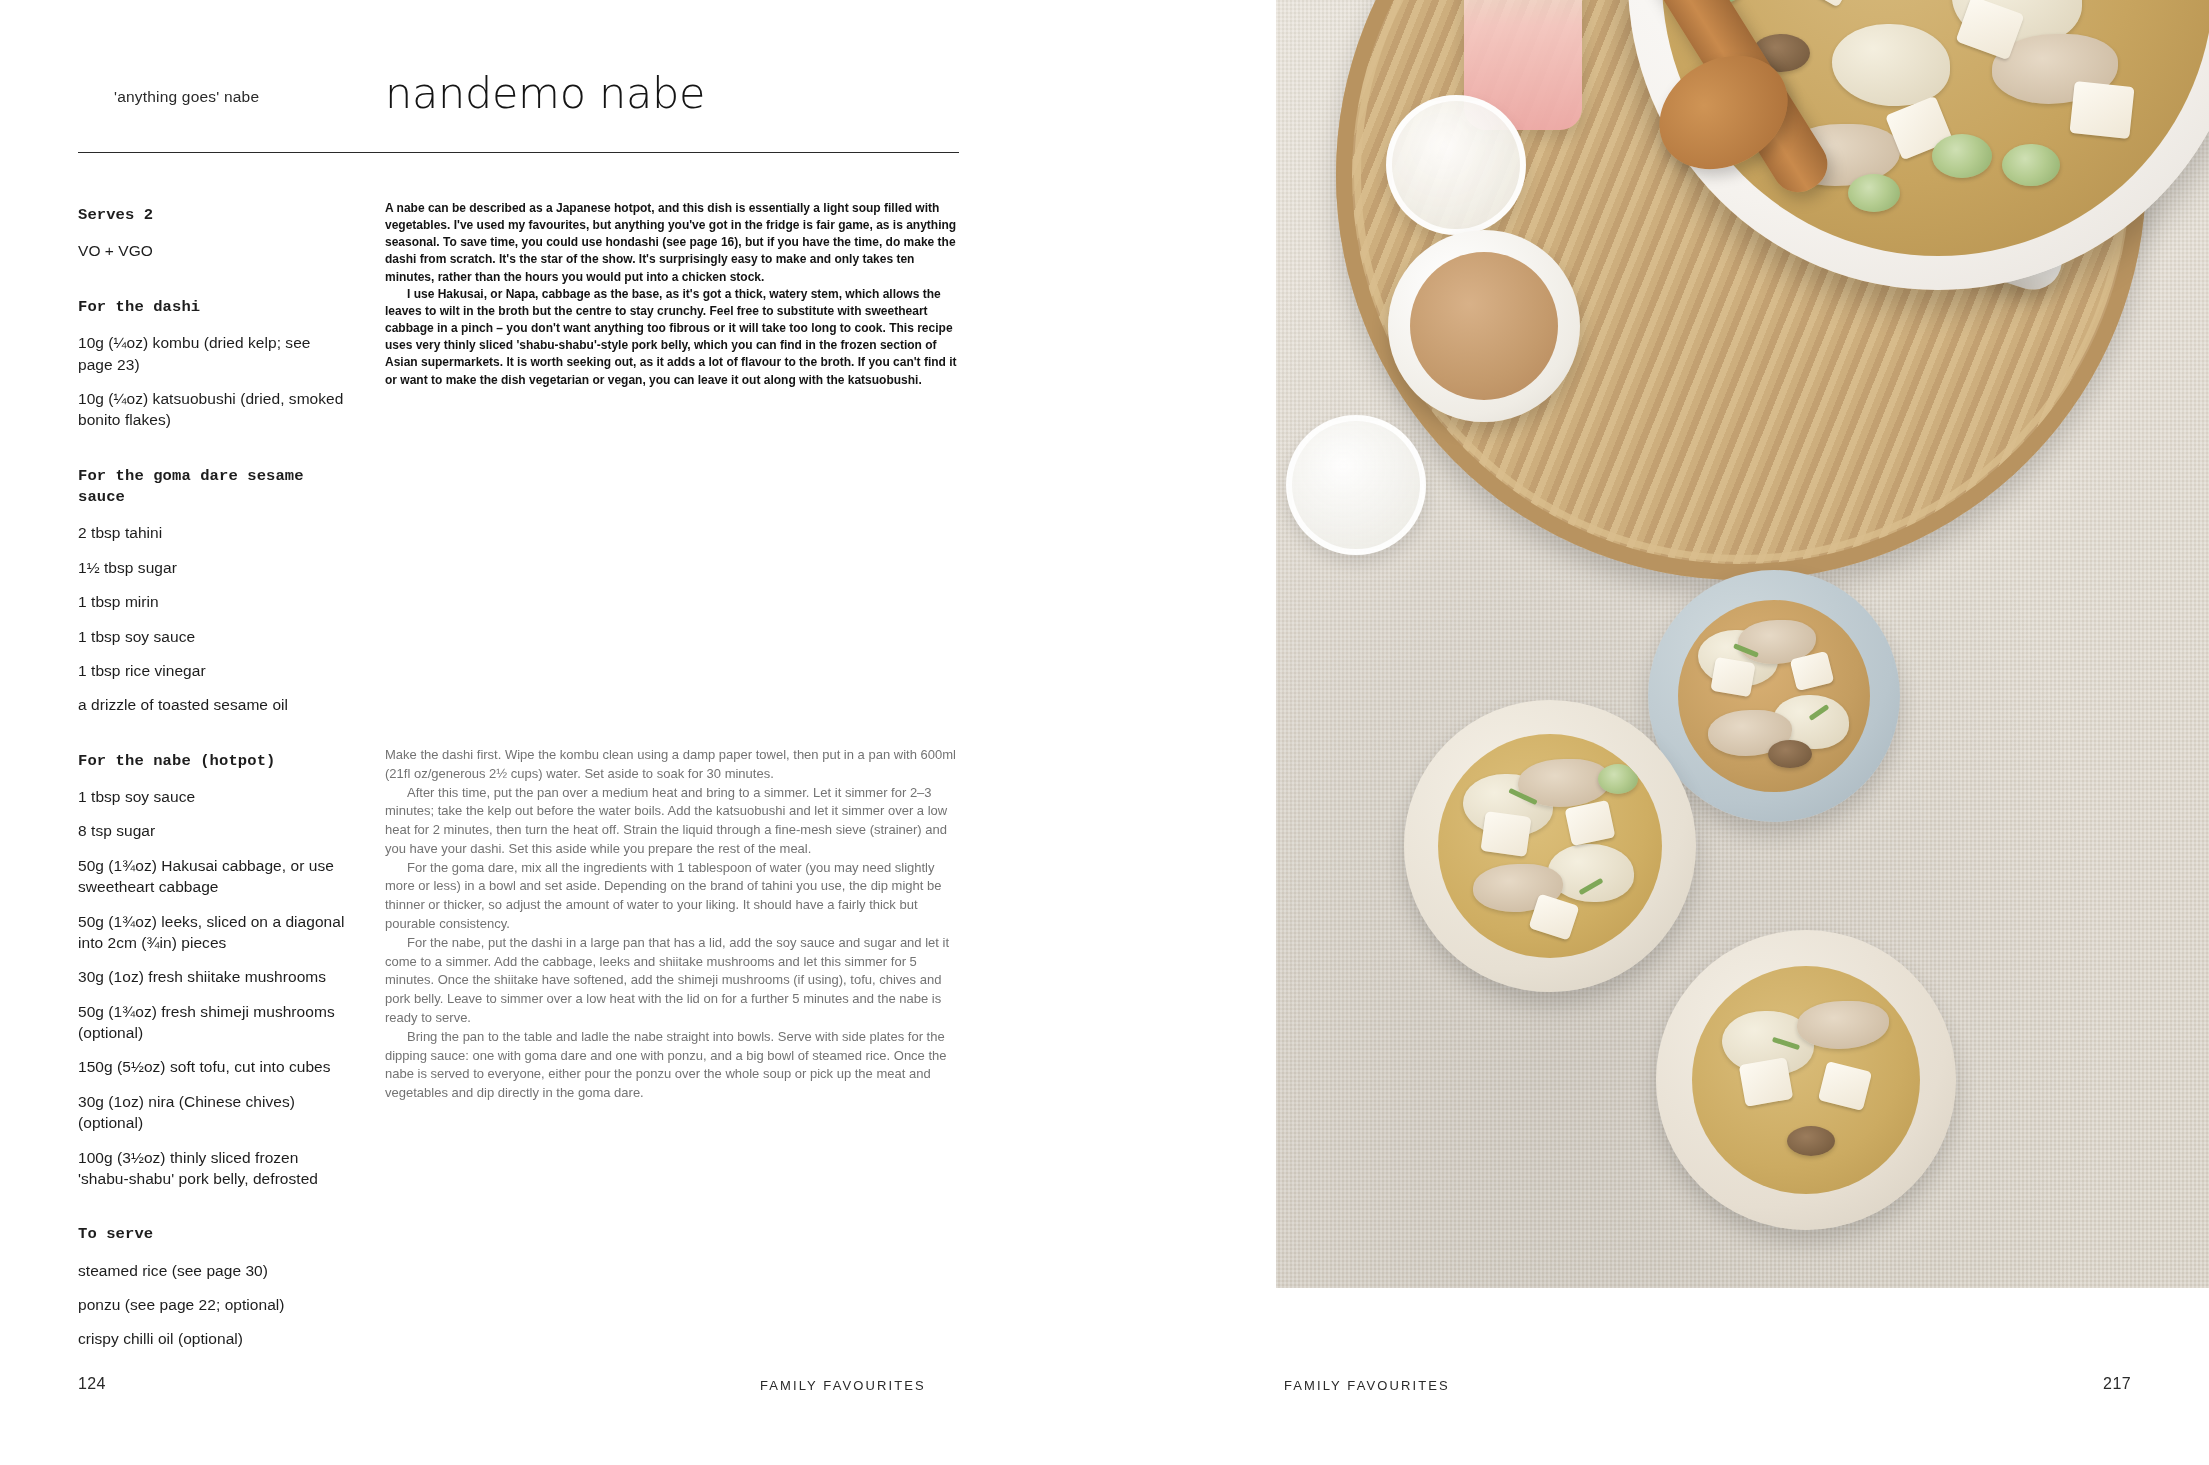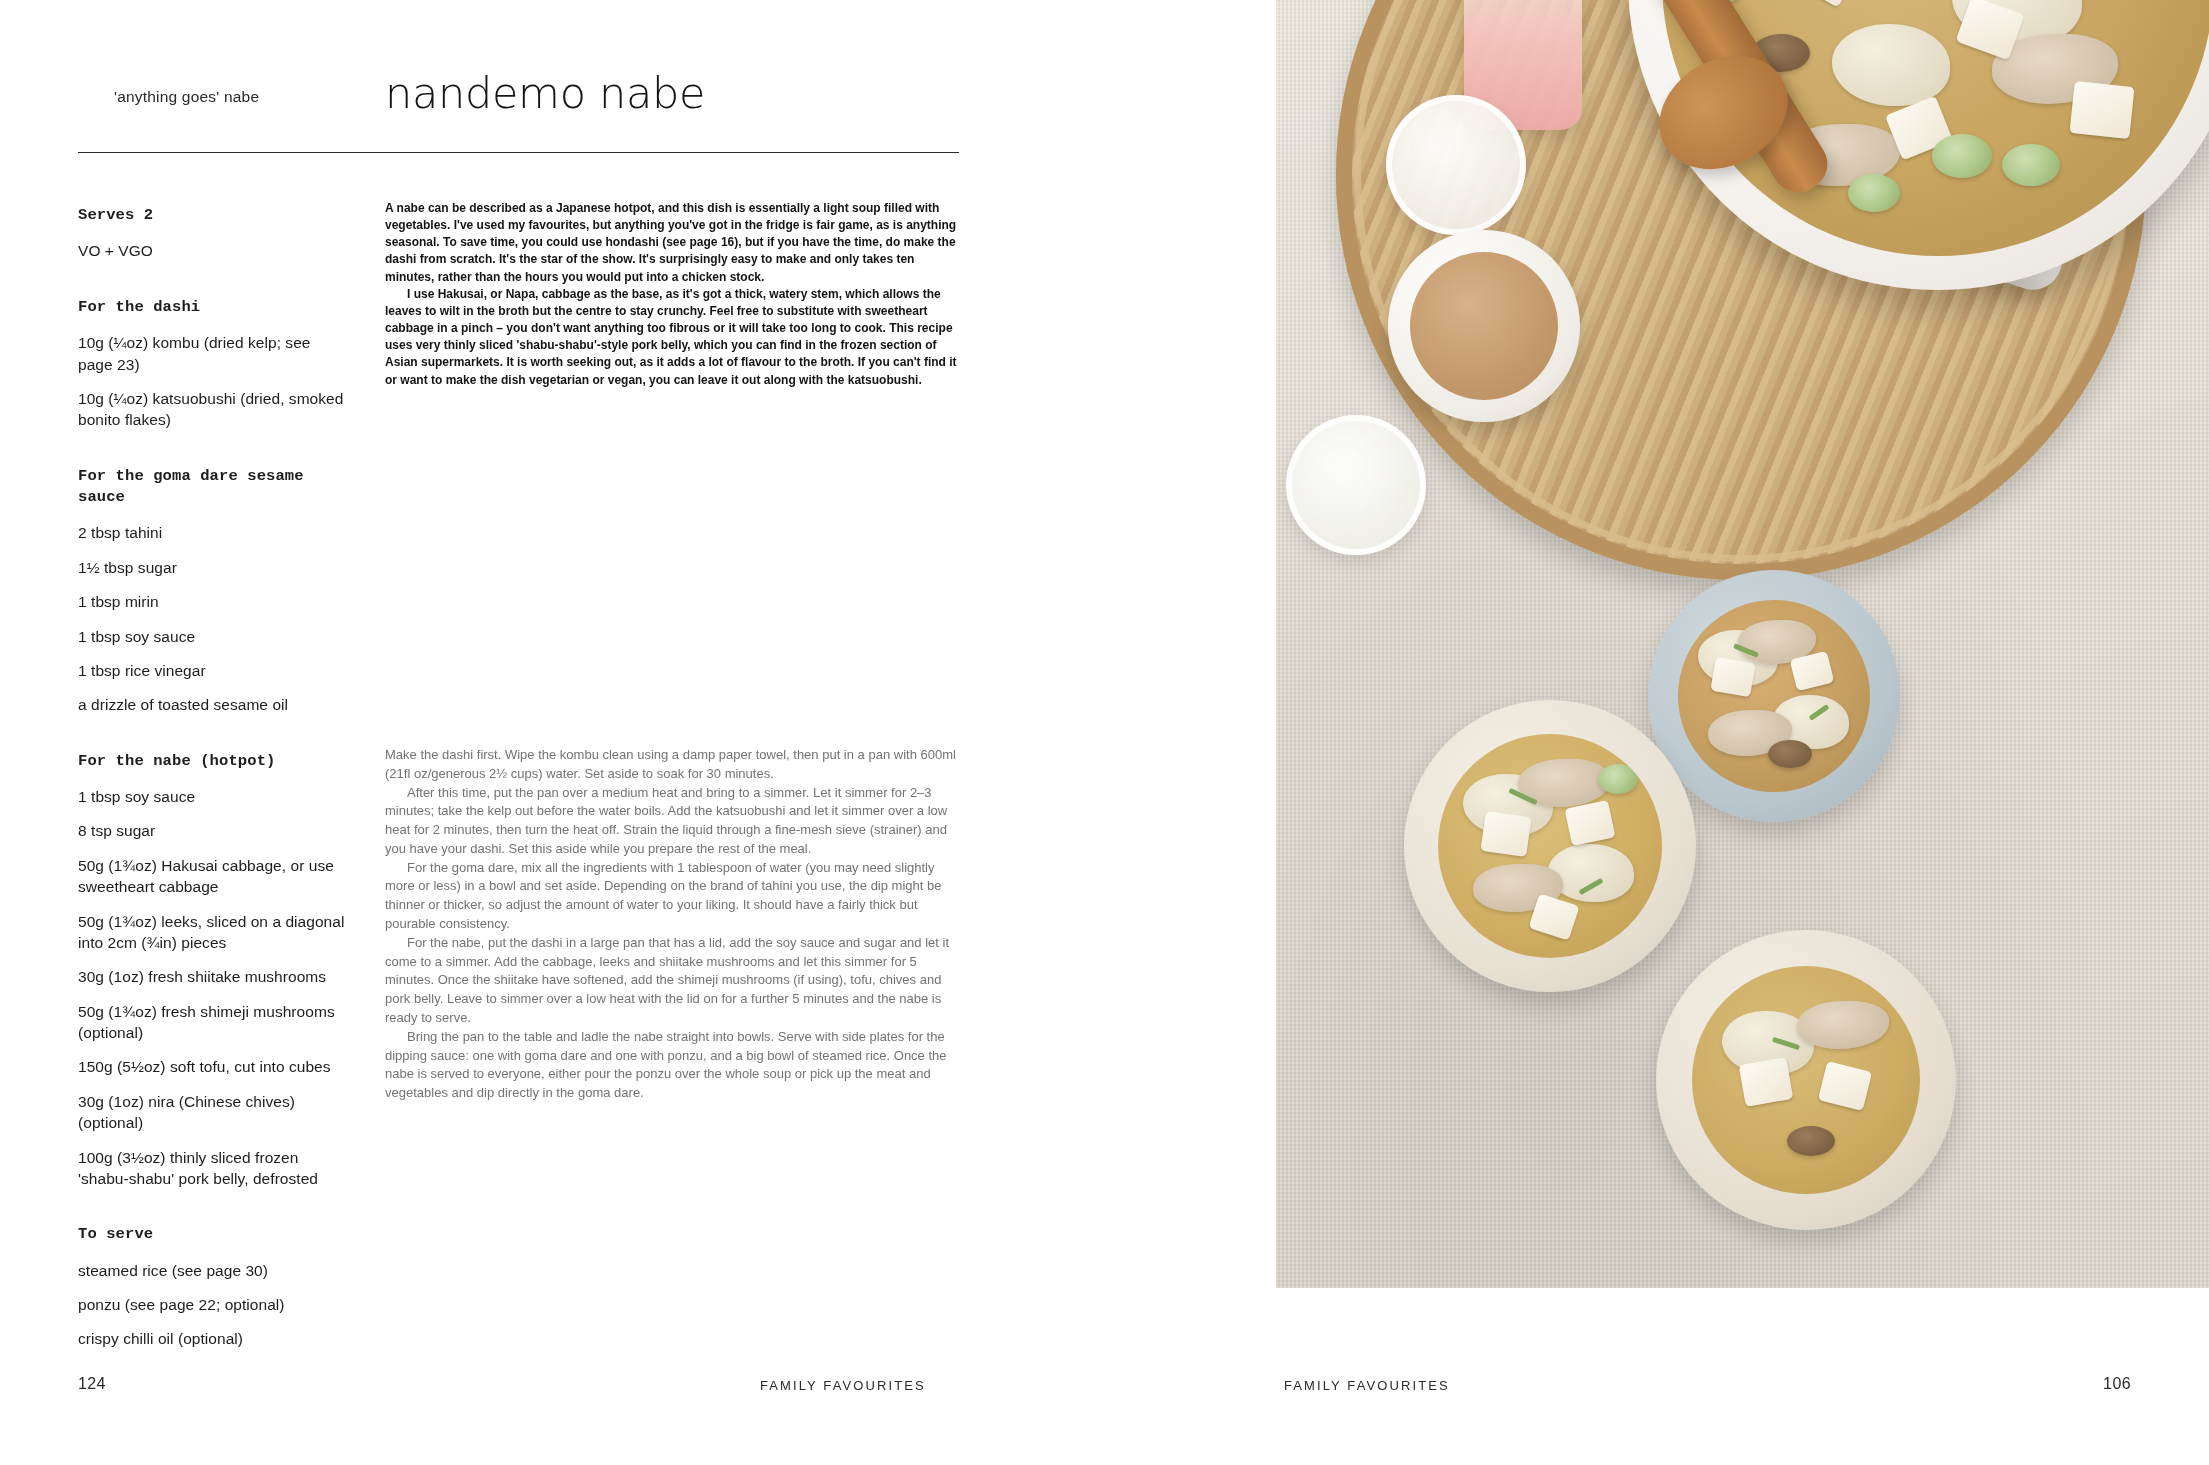--- a/index.html
+++ b/index.html
@@ -517,17 +517,17 @@
           <span class="cabbage" style="left:30px; top:45px; width:92px; height:64px;"></span>
           <span class="pork" style="left:105px; top:35px; width:92px; height:48px;"></span>
           <span class="tofu" style="left:50px; top:95px; width:48px; height:42px; transform:rotate(-10deg);"></span>
           <span class="tofu" style="left:130px; top:100px; width:46px; height:40px; transform:rotate(14deg);"></span>
           <span class="mush" style="left:95px; top:160px; width:48px; height:30px;"></span>
           <span class="chive" style="left:80px; top:75px; width:28px; height:5px; transform:rotate(18deg);"></span>
         </div>
       </div>
     </div>
 
-    <div class="folio folio-num-right">106</div>
+    <div class="folio folio-num-right">217</div>
   </div>
 
   <div class="folio folio-run-right" style="position:absolute;">FAMILY FAVOURITES</div>
 </div>
 
 </body></html>

